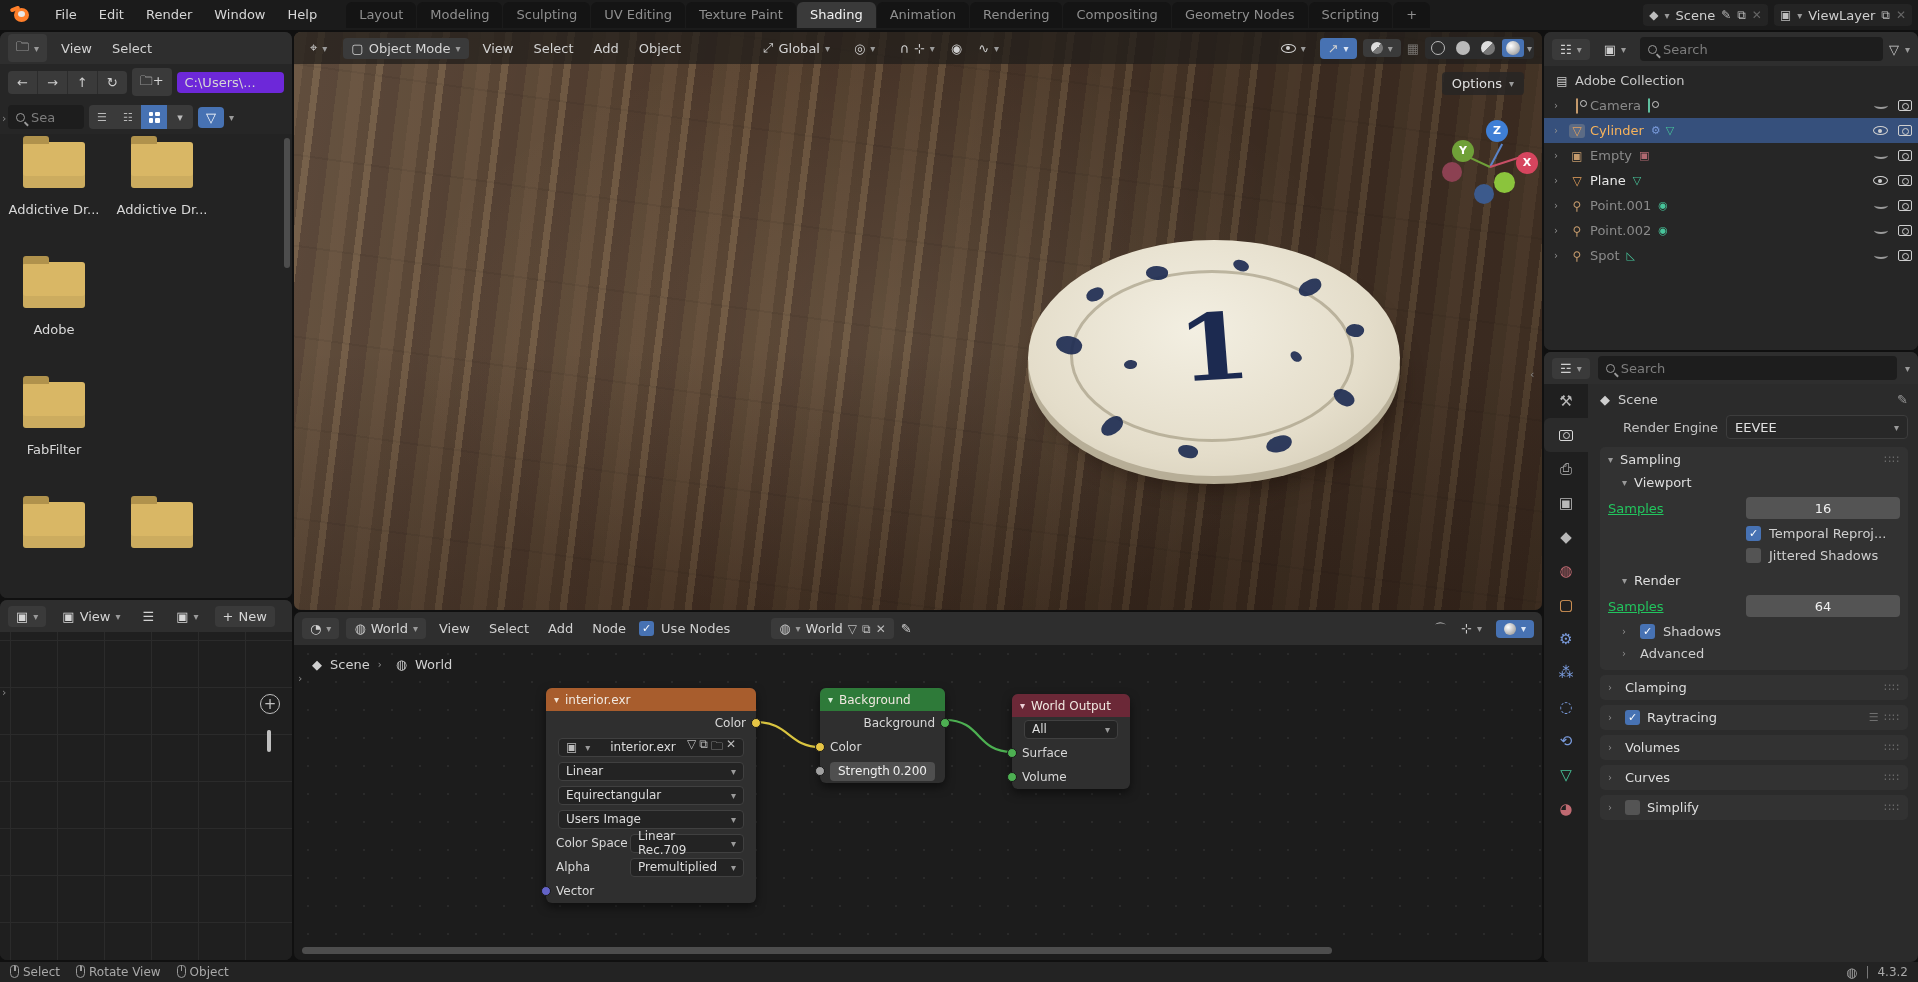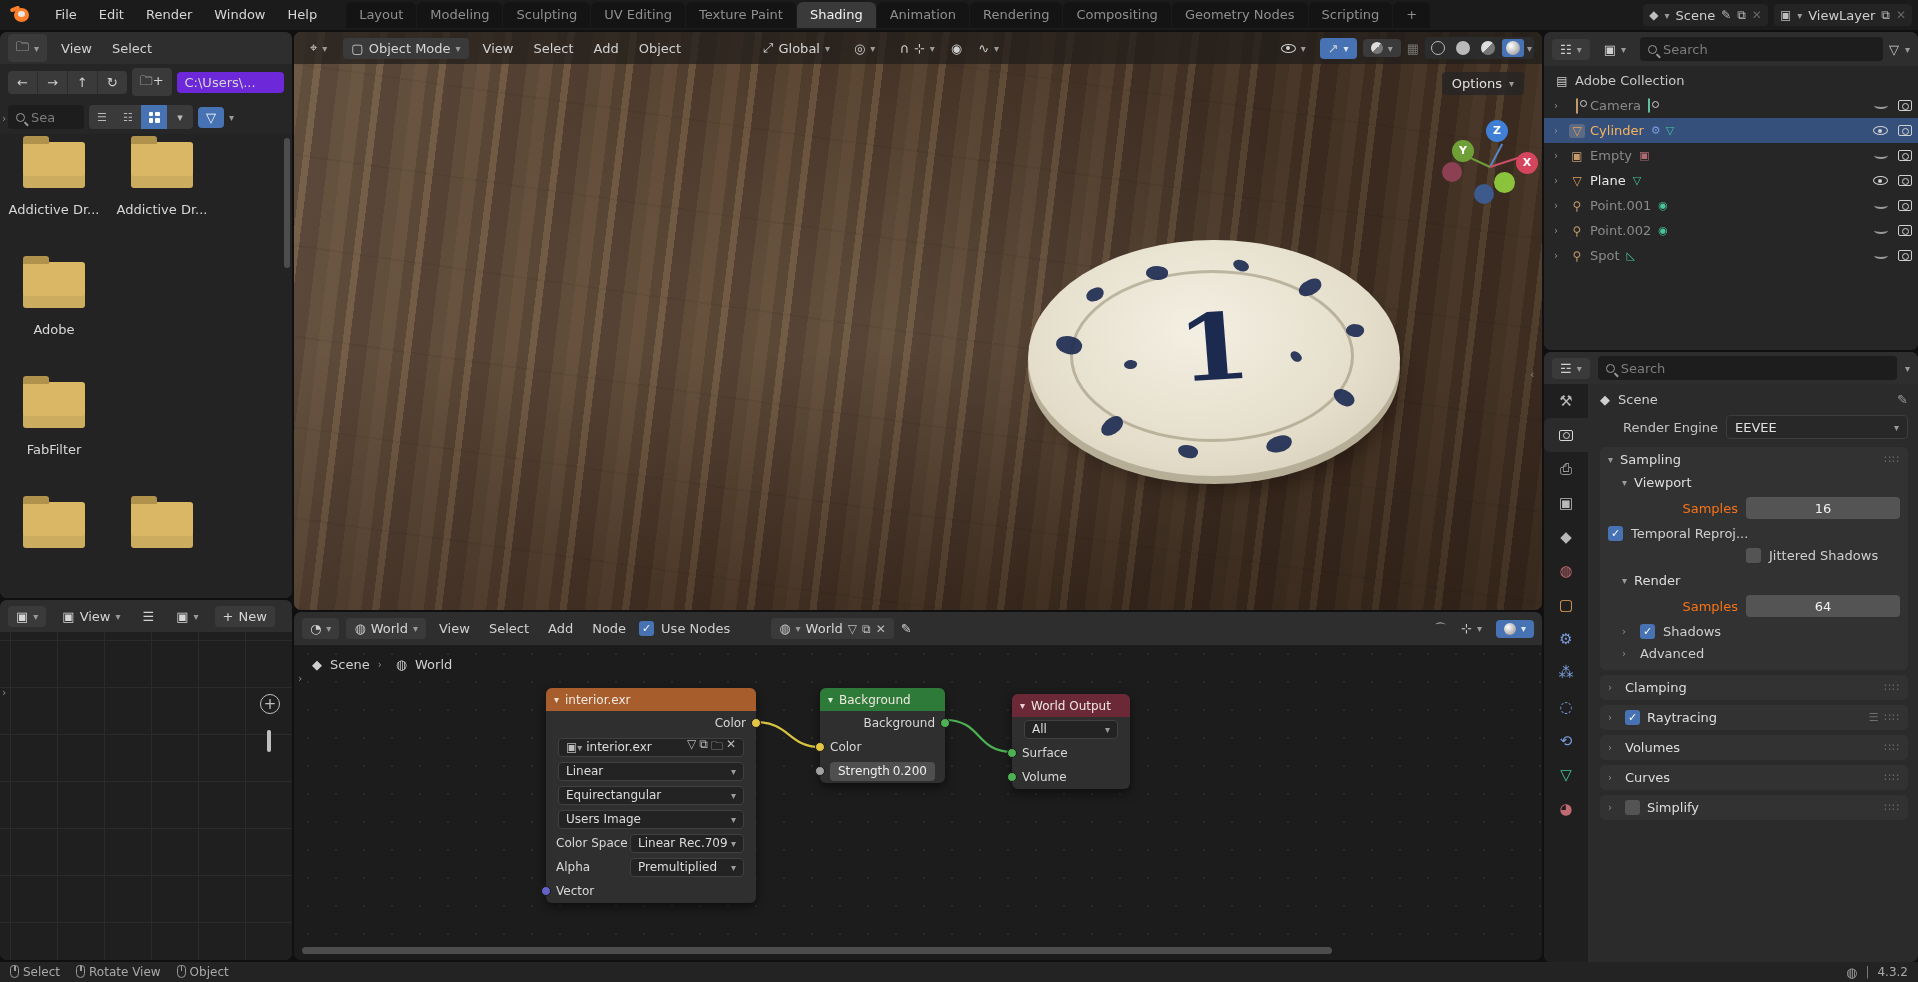--- a/index.html
+++ b/index.html
@@ -139,36 +139,36 @@
   .dd .chev { margin-left:auto; }
   .valfield { flex:1; background:#545454; border-radius:4px; height:22px; display:flex; align-items:center;
       justify-content:center; color:#f0f0f0; }
   .panel { background:#323232; border-radius:5px; margin-bottom:5px; padding:5px 8px; }
   .panel-h { display:flex; align-items:center; gap:7px; color:#dedede; }
   .grip { margin-left:auto; color:#6f6f6f; font-size:11px; letter-spacing:1px; }
   .cb { width:15px; height:15px; border-radius:3px; background:#545454; flex:none; position:relative; }
   .cb.checked { background:#4772b3; }
   .cb.checked::after { content:"✓"; position:absolute; inset:0; color:#fff; font-size:11px; text-align:center; line-height:15px; }
   .subrow { display:flex; align-items:center; gap:8px; margin:7px 0 0 0; }
-  .sub-label { width:130px; text-align:right; color:#f97316; flex:none; }
+  .sub-label { width:130px; color:#22c55e; flex:none;text-decoration:underline; }
 
   
   #shader { left:294px; top:612px; width:1248px; height:348px; background:#1c1c1c; border-radius:7px; overflow:hidden; position:absolute;
       background-image:radial-gradient(#2a2a2a 1px, transparent 1px); background-size:28px 28px; }
   .sh-header { height:33px; background:#2e2e2e; display:flex; align-items:center; gap:7px; padding:0 8px; }
   .sh-right { margin-left:auto; display:flex; gap:6px; align-items:center; }
   .crumbs { display:flex; align-items:center; gap:8px; padding:12px 0 0 18px; color:#d0d0d0; }
   .node { position:absolute; background:#2f2f2f; border-radius:6px; box-shadow:0 4px 10px rgba(0,0,0,0.5); font-size:12px; }
   .node-h { height:23px; border-radius:6px 6px 0 0; display:flex; align-items:center; gap:6px; padding:0 8px; color:#f0e8e0; }
   .node-row { height:24px; display:flex; align-items:center; padding:0 10px; color:#d8d8d8; position:relative; }
   .node-row.right { justify-content:flex-end; }
   .socket { position:absolute; width:10px; height:10px; border-radius:50%; border:1px solid #191919; top:7px; }
   .sock-l { left:-5px; } .sock-r { right:-5px; }
   .nfield { flex:1; background:#232323; border:1px solid #404040; border-radius:4px; height:19px;
-      display:flex; align-items:center; padding:0 7px; color:#dcdcdc; margin:14px 2px; }
+      display:flex; align-items:center; padding:0 7px; color:#dcdcdc; margin:14px 2px;gap:8px; }
   .nslider { flex:1; background:#4f4f4f; border-radius:4px; height:19px; display:flex; align-items:center;
       justify-content:space-between; padding:0 8px; color:#eee; }
   svg.wires { position:absolute; inset:0; pointer-events:none; }
 
   
   #status { left:0; top:962px; width:1918px; height:20px; background:#232323; display:flex; align-items:center;
       padding:0 10px; gap:16px; color:#a9a9a9; font-size:12px; position:absolute; }
   .mouse-ic { width:9px; height:13px; border:1.5px solid #9a9a9a; border-radius:4px 4px 5px 5px; display:inline-block;
       position:relative; margin-right:4px; vertical-align:-2px; }
   .mouse-ic::after { content:""; position:absolute; left:3px; top:0; width:1.5px; height:5px; background:#9a9a9a; }
@@ -572,21 +572,21 @@
             <span class="grip">∷∷</span>
         </div>
         <div class="panel-h" style="margin:8px 0 0 14px">
           <span class="chev">▾</span>
             <span>Viewport</span>
         </div>
         <div class="subrow">
           <span class="sub-label">Samples</span>
           <span class="valfield">16</span>
         </div>
-        <div class="subrow" style="">
+        <div class="subrow" style="margin-left:138px">
           <span class="cb checked"></span>
           <span>Temporal Reproj...</span>
         </div>
         <div class="subrow" style="margin-left:138px">
           <span class="cb"></span>
           <span>Jittered Shadows</span>
         </div>
         <div class="panel-h" style="margin:10px 0 0 14px">
           <span class="chev">▾</span>
             <span>Render</span>

